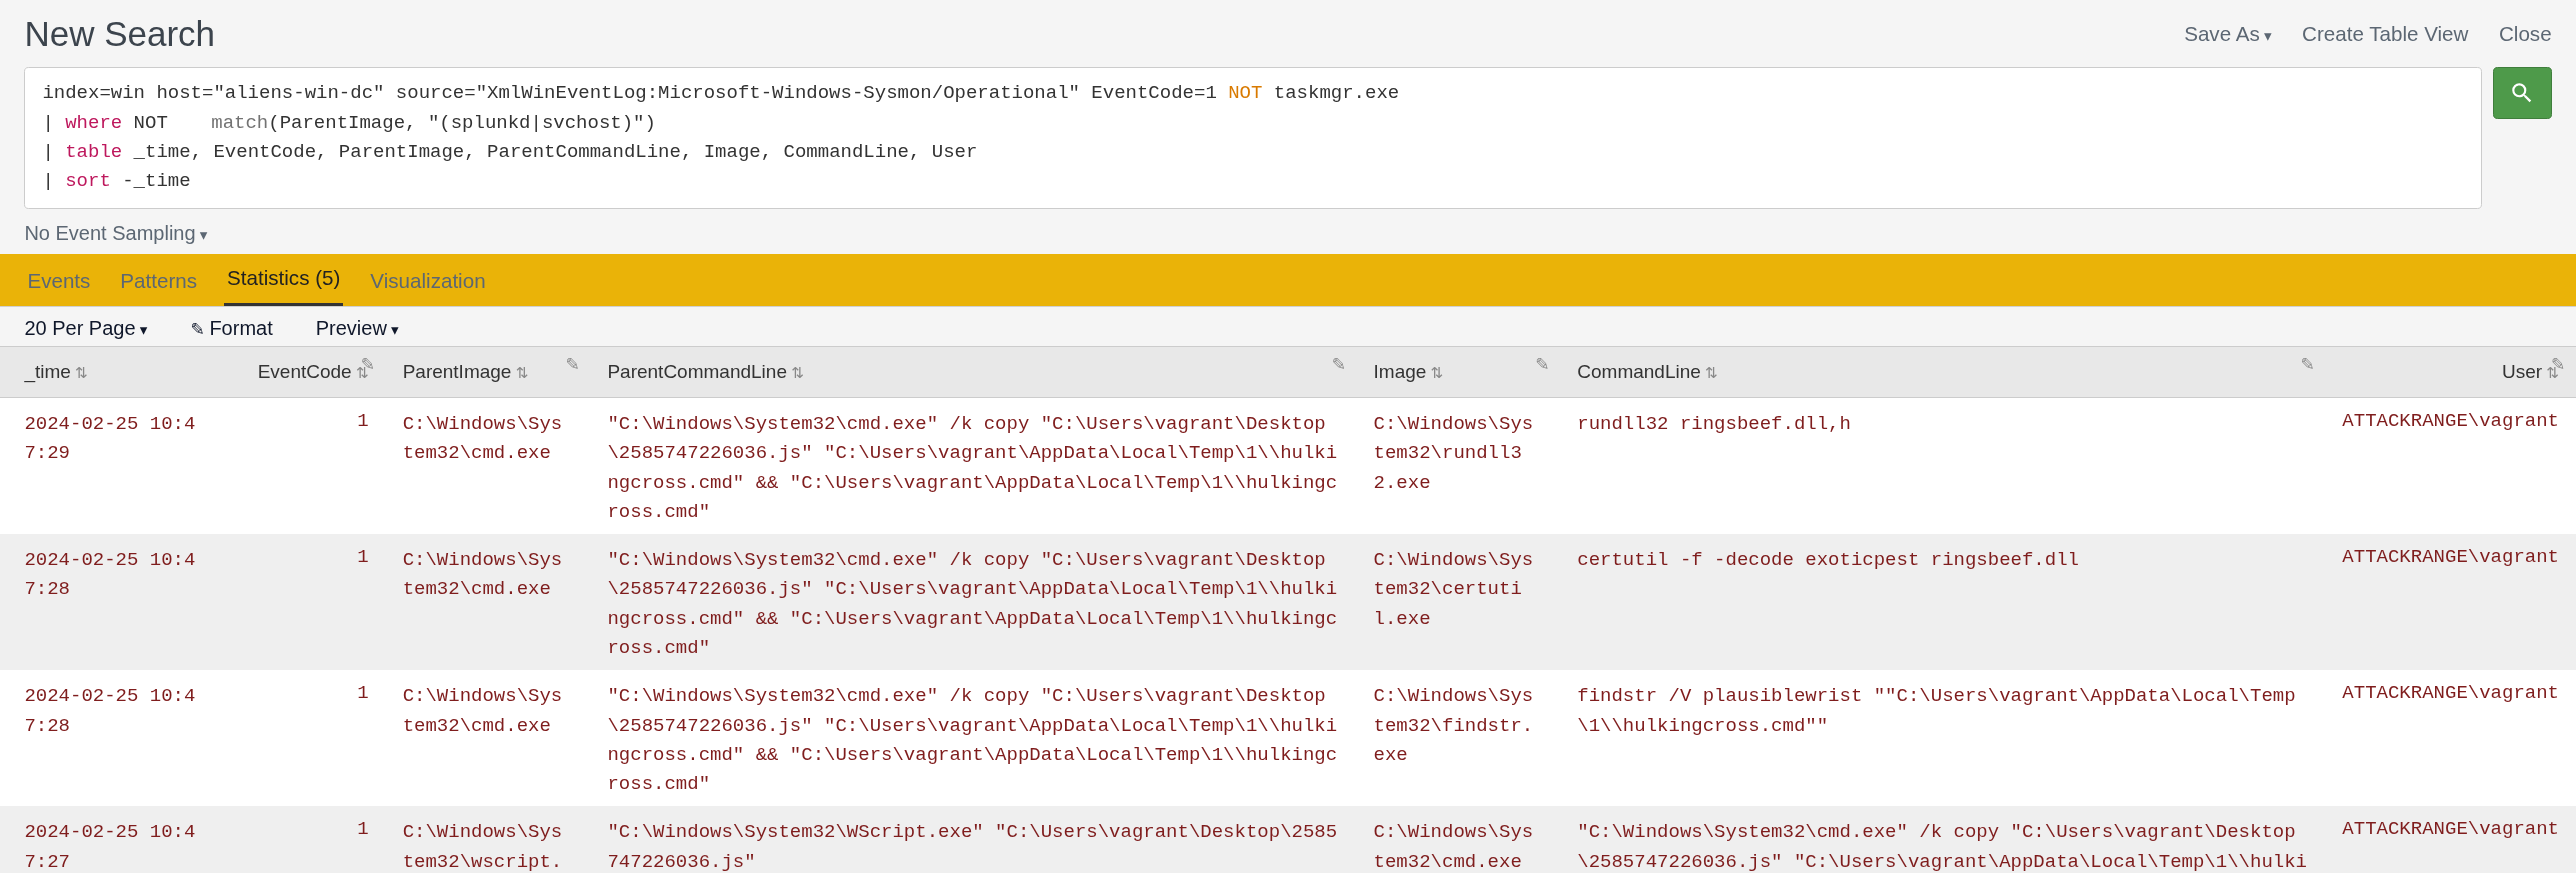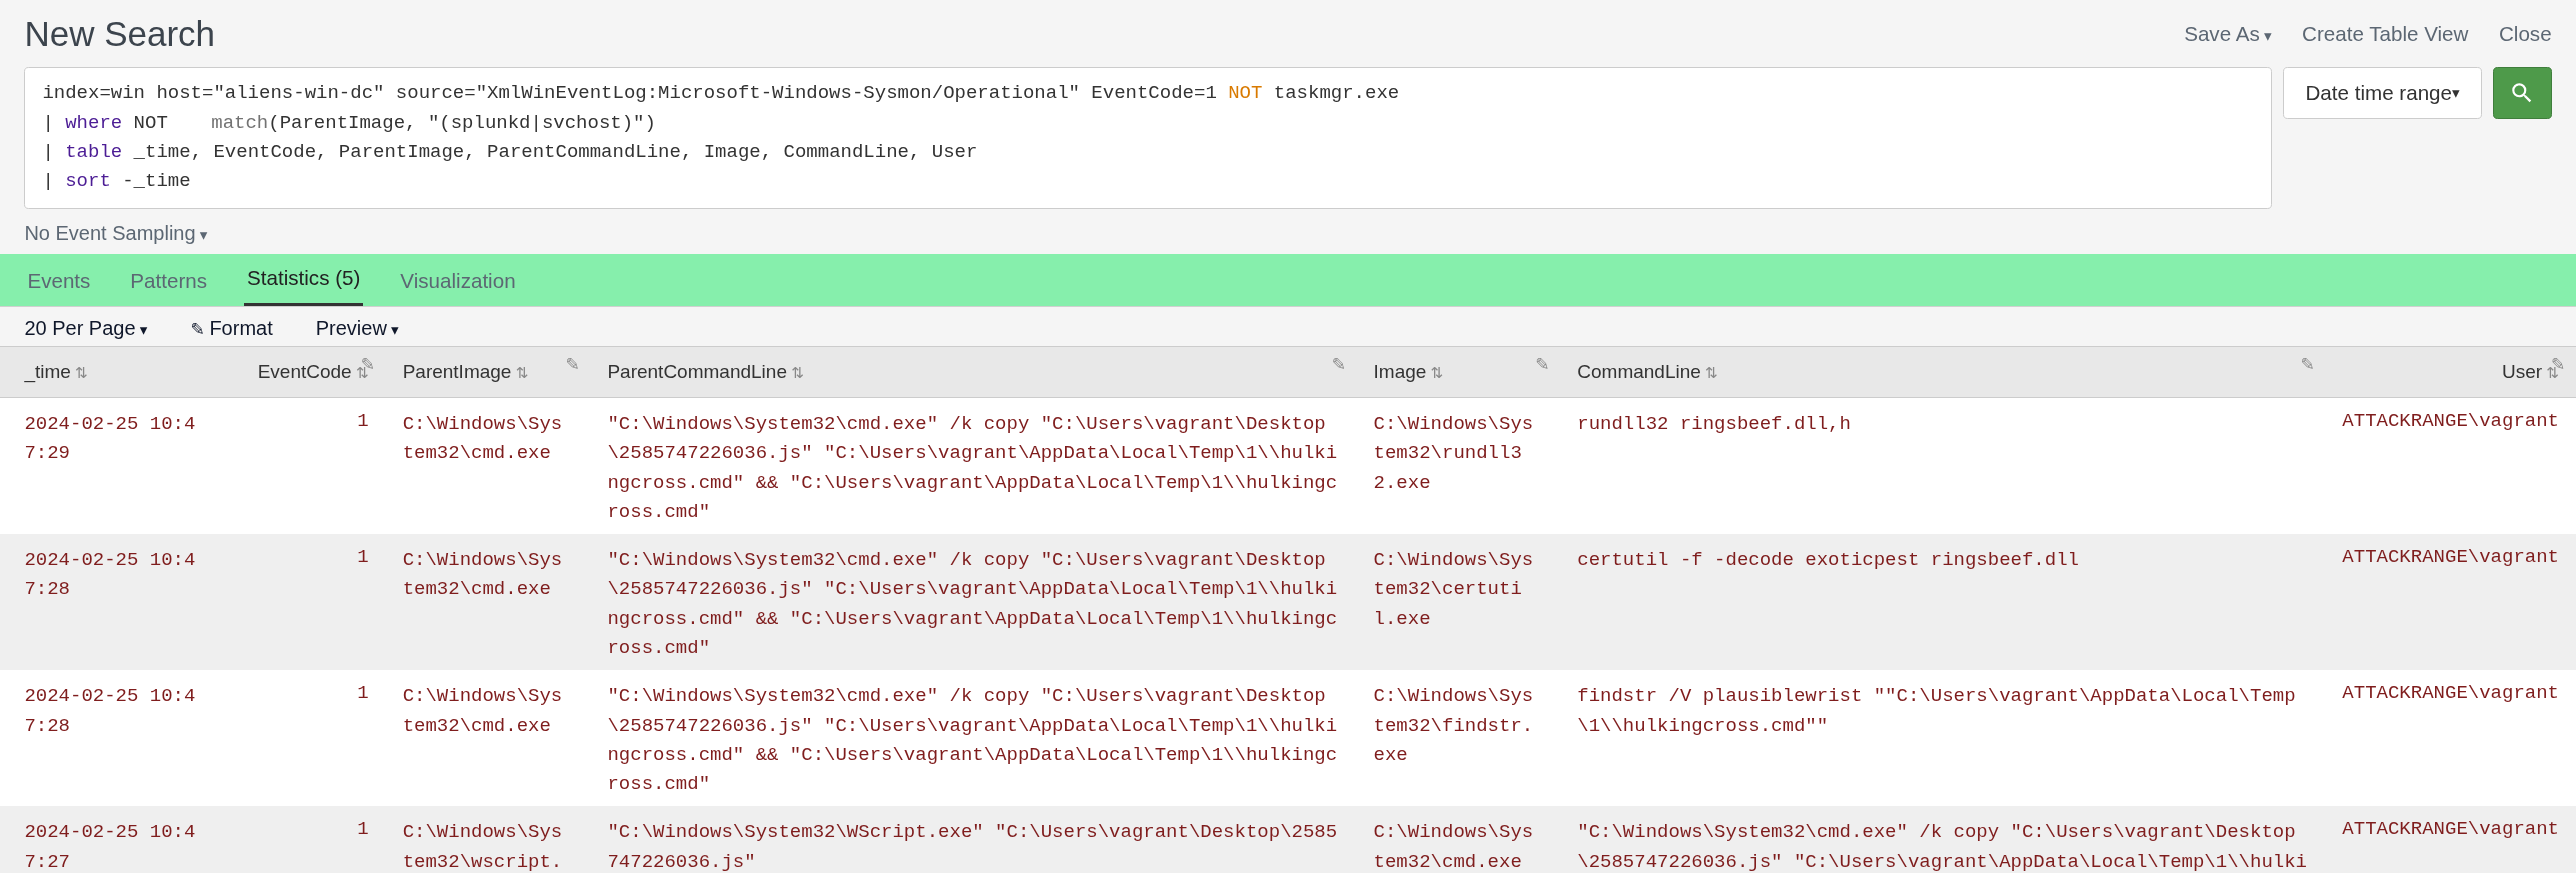--- a/index.html
+++ b/index.html
@@ -36,21 +36,21 @@
     font-size: 19px;
     line-height: 1.55;
     color: #333;
     white-space: pre;
     min-height: 107px;
     display: flex;
     flex-direction: column;
     justify-content: flex-start;
   }
   .q-op { color: #d97a00; }
-  .q-cmd { color: #4c1d95; }
+  .q-cmd { color: #be185d; }
   .q-func { color: #737373; margin-left: 32px; }
 
   .time-picker {
     background: #fff;
     border: 0.8px solid #ccc;
     border-radius: 4.6px;
     height: 52px;
     padding: 0 21.3px;
     display: flex;
     align-items: center;
@@ -75,25 +75,25 @@
   }
   .status-left { display: flex; gap: 27.4px; align-items: center; }
   .check { color: #4e9a4a; font-size: 20px; margin-right: 3px; }
   .count-strong { color: #333; font-weight: 600; }
   .status-right { display: flex; gap: 26px; align-items: center; color: #5c6773; }
   .icon-btn { width: 23px; height: 23px; display:flex; align-items:center; justify-content:center; color:#5c6773; }
   .fast-mode::before { content:"↯ "; color:#888; }
 
   .tabs-row {
     display:flex;
-    gap: 34px;
+    gap: 24px;
     padding: 0 24.4px;
     border-bottom: 0.8px solid #d0d0d0;
     align-items: flex-end;
-    background:#86efac;
+    background:#eab308;
   }
   .tab { padding: 12.2px 3px; color:#5c6773; cursor:pointer; }
   .tab.active { color:#222; border-bottom: 3px solid #333; font-weight:500; }
 
   .toolbar-row {
     display:flex;
     gap: 43px;
     padding: 10.7px 24.4px 6.1px 24.4px;
     color:#0f172a;
     font-size:20px;
@@ -154,21 +154,20 @@
   </div>
 </div>
 
 <div class="search-row">
   <div class="search-box">
     <div><span>index=win host="aliens-win-dc" source="XmlWinEventLog:Microsoft-Windows-Sysmon/Operational" EventCode=1 </span><span class="q-op">NOT</span><span> taskmgr.exe</span></div>
     <div><span>| </span><span class="q-cmd">where</span><span> NOT </span><span class="q-func">match</span><span>(ParentImage, "(splunkd|svchost)")</span></div>
     <div><span>| </span><span class="q-cmd">table</span><span> _time, EventCode, ParentImage, ParentCommandLine, Image, CommandLine, User</span></div>
     <div><span>| </span><span class="q-cmd">sort</span><span> -_time</span></div>
   </div>
-  <div class="time-picker caret-down">Date time range</div>
   <div class="search-btn" aria-label="Search">
     <svg viewBox="0 0 24 24">
         <path d="M15.5 14h-.79l-.28-.27A6.471 6.471 0 0016 9.5 6.5 6.5 0 109.5 16c1.61 0 3.09-.59 4.23-1.57l.27.28v.79l5 4.99L20.49 19l-4.99-5zm-6 0C7.01 14 5 11.99 5 9.5S7.01 5 9.5 5 14 7.01 14 9.5 11.99 14 9.5 14z"></path>
       </svg>
   </div>
 </div>
 
 <div class="status-bar">
   <div class="status-left">
     <span class="caret-down">No Event Sampling</span>

